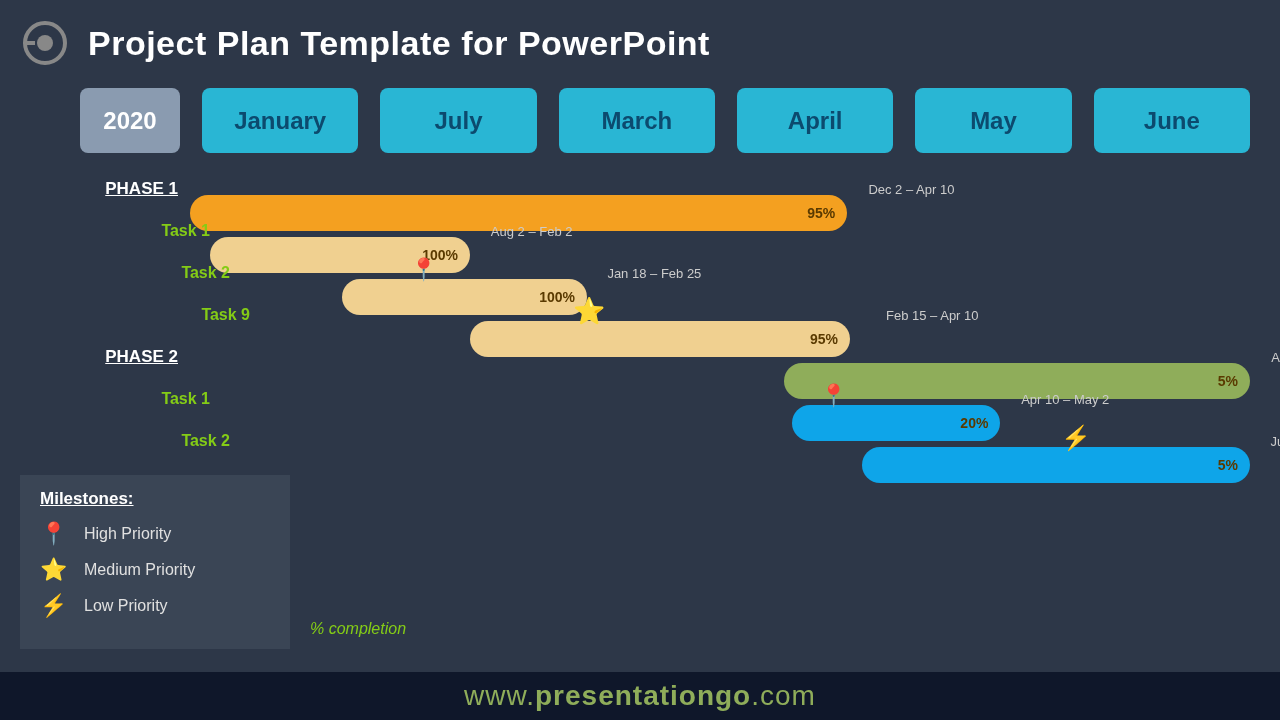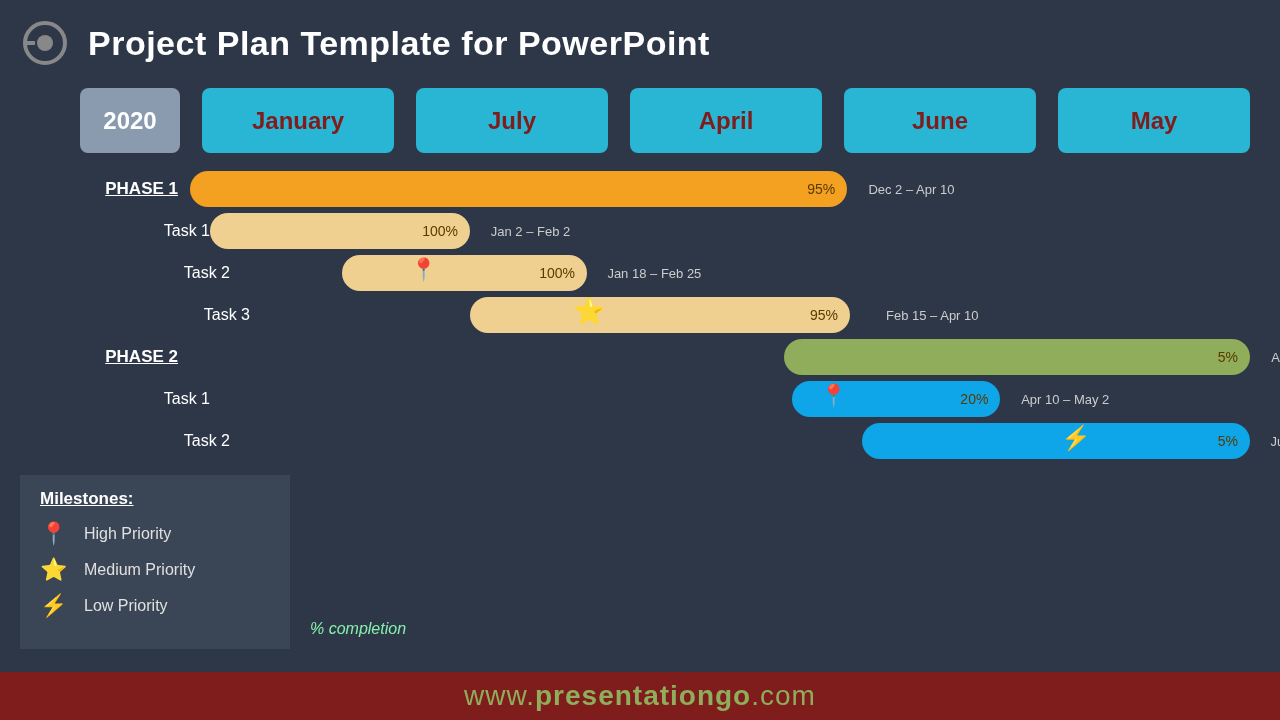--- a/index.html
+++ b/index.html
@@ -48,21 +48,21 @@
       width: 100px;
       height: 65px;
       display: flex;
       align-items: center;
       justify-content: center;
       border-radius: 8px;
       flex-shrink: 0;
     }
     .month-box {
       background: #29b6d4;
-      color: #7f1d1d;
+      color: #0c4a6e;
       font-size: 24px;
       font-weight: 700;
       height: 65px;
       flex: 1;
       display: flex;
       align-items: center;
       justify-content: center;
       border-radius: 8px;
       margin-left: 6px;
     }
@@ -84,23 +84,23 @@
       color: #fff;
       font-size: 17px;
       font-weight: 700;
       text-decoration: underline;
       width: 110px;
       text-align: right;
       padding-right: 12px;
       flex-shrink: 0;
     }
     .task-label {
-      color: #ffffff;
+      color: #84cc16;
       font-size: 16px;
-      font-weight: 400;
+      font-weight: 700;
       width: 110px;
       text-align: right;
       flex-shrink: 0;
     }
 
     
     .bar-track {
       flex: 1;
       position: relative;
       height: 36px;
@@ -108,22 +108,23 @@
 
     .bar {
       position: absolute;
       height: 36px;
       border-radius: 18px;
       display: flex;
       align-items: center;
       justify-content: flex-end;
       padding-right: 12px;
       font-size: 14px;
-      font-weight: 400;
+      font-weight: 700;
       color: #5a3a00;
+      margin-top: 24px;
     }
 
     .bar-orange { background: #f4a020; }
     .bar-peach  { background: #f0d090; }
     .bar-green  { background: #8fad5a; }
     .bar-green-light { background: #0ea5e9; }
 
     .date-label {
       position: absolute;
       color: #ccc;
@@ -173,33 +174,33 @@
     .legend-text {
       color: #e0e0e0;
       font-size: 16px;
       text-align: center;
     }
 
     .completion-label {
       position: absolute;
       left: 310px;
       top: 620px;
-      color: #86efac;
+      color: #84cc16;
       font-size: 16px;
       font-style: italic;
       font-weight: 500;
     }
 
     
     .footer {
       position: absolute;
       bottom: 0;
       width: 100%;
       height: 48px;
-      background: #7f1d1d;
+      background: #0f172a;
       display: flex;
       align-items: center;
       justify-content: center;
     }
     .footer-text {
       color: #8fad5a;
       font-size: 28px;
       font-weight: 300;
       letter-spacing: 1px;
     }
@@ -218,61 +219,62 @@
       <line x1="4" y1="24" x2="14" y2="24" stroke="#888" stroke-width="4"></line>
     </svg>
   </div>
   <div class="header-title">Project Plan Template for PowerPoint</div>
 </div>
 
 <div class="months-row">
   <div class="year-box">2020</div>
   <div class="month-box">January</div>
   <div class="month-box">July</div>
+  <div class="month-box">March</div>
   <div class="month-box">April</div>
+  <div class="month-box">May</div>
   <div class="month-box">June</div>
-  <div class="month-box">May</div>
 </div>
 
 <div class="gantt-area">
 
   <div class="phase-row" style="margin-bottom:6px;">
     <div class="phase-label">PHASE 1</div>
     <div class="bar-track">
       <div class="bar bar-orange" style="left:0%;width:62%;">
         <span>95%</span>
       </div>
       <span class="date-label" style="left:64%;">Dec 2 – Apr 10</span>
     </div>
   </div>
 
   <div class="phase-row" style="margin-bottom:6px;margin-left:20px;">
     <div class="task-label">Task 1</div>
     <div class="bar-track">
       <div class="bar bar-peach" style="left:0%;width:25%;">
         <span>100%</span>
       </div>
-      <span class="date-label" style="left:27%;">Jan 2 – Feb 2</span>
+      <span class="date-label" style="left:27%;">Aug 2 – Feb 2</span>
     </div>
   </div>
 
   <div class="phase-row" style="margin-bottom:6px;margin-left:40px;">
     <div class="task-label">Task 2</div>
     <div class="bar-track" style="position:relative;">
       <div class="bar bar-peach" style="left:11%;width:24%;">
         <span>100%</span>
       </div>
 
       <span class="milestone-icon" style="left:19%;color:#d32f2f;">📍</span>
       <span class="date-label" style="left:37%;">Jan 18 – Feb 25</span>
     </div>
   </div>
 
   <div class="phase-row" style="margin-bottom:6px;margin-left:60px;">
-    <div class="task-label">Task 3</div>
+    <div class="task-label">Task 9</div>
     <div class="bar-track">
       <div class="bar bar-peach" style="left:22%;width:38%;">
         <span>95%</span>
       </div>
 
       <span class="milestone-icon" style="left:34%;color:#1e88e5;font-size:26px;">⭐</span>
       <span class="date-label" style="left:62%;margin-left:16px;">Feb 15 – Apr 10</span>
     </div>
   </div>
 

